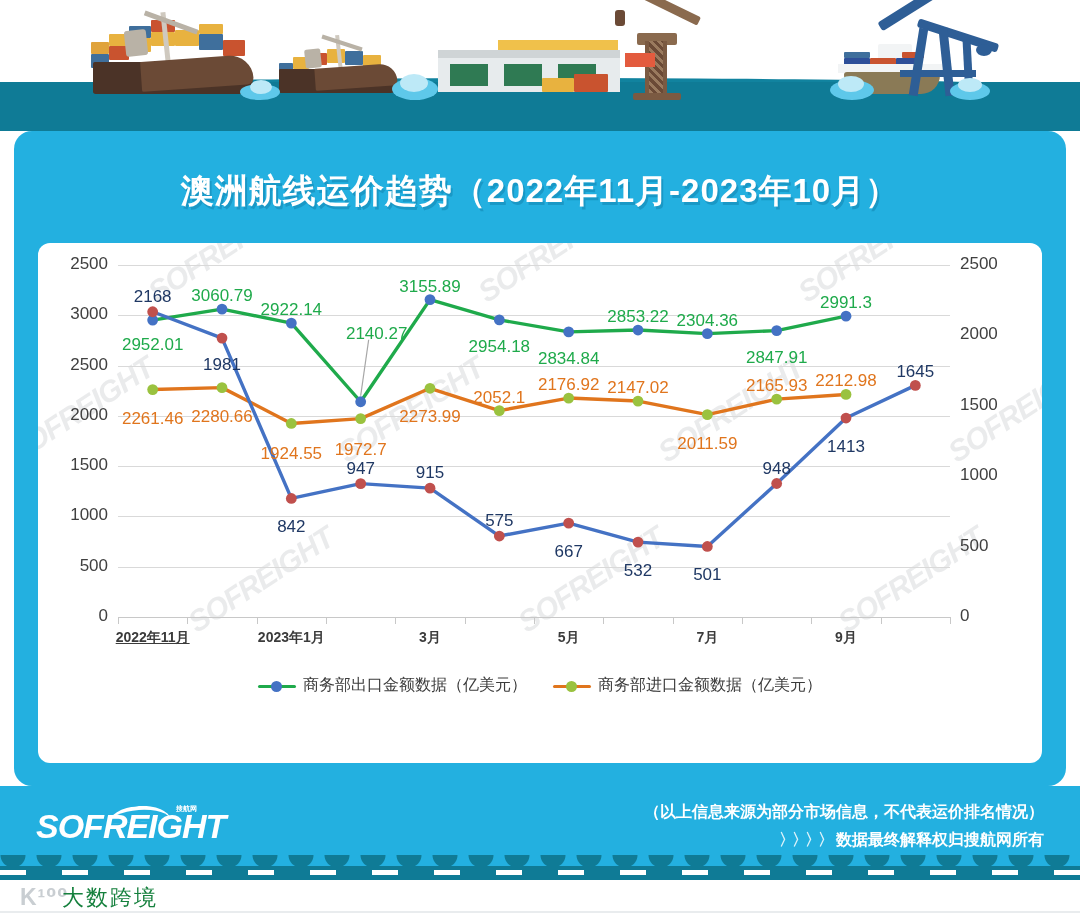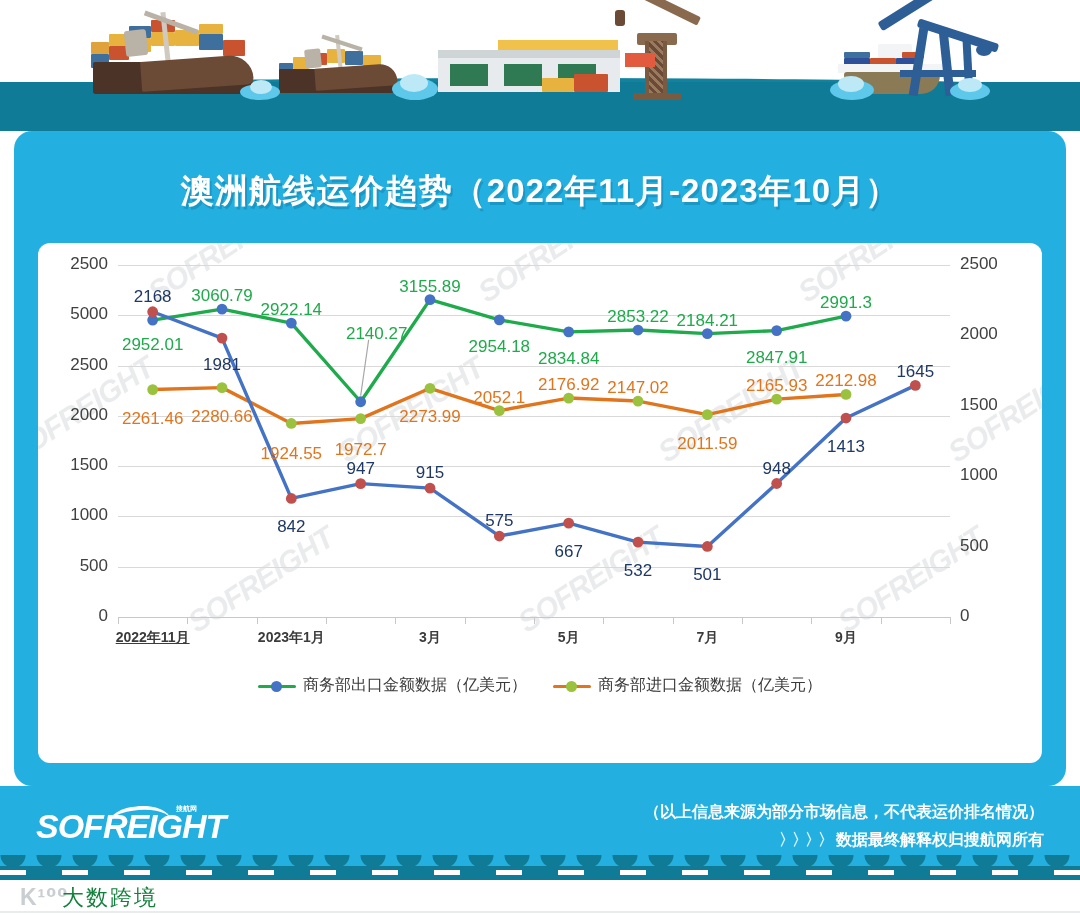--- a/index.html
+++ b/index.html
@@ -417,21 +417,21 @@
             <div class="gridline" style="top: 50.2857px;"></div>
             <div class="gridline" style="top: 0px;"></div>
           </div>
         <div id="axis-left-host">
             <div class="axis-left" style="top: 363px;">0</div>
             <div class="axis-left" style="top: 312.714px;">500</div>
             <div class="axis-left" style="top: 262.429px;">1000</div>
             <div class="axis-left" style="top: 212.143px;">1500</div>
             <div class="axis-left" style="top: 161.857px;">2000</div>
             <div class="axis-left" style="top: 111.571px;">2500</div>
-            <div class="axis-left" style="top: 61.2857px;">5000</div>
+            <div class="axis-left" style="top: 61.2857px;">3000</div>
             <div class="axis-left" style="top: 11px;">2500</div>
           </div>
         <div id="axis-right-host">
             <div class="axis-right" style="top: 363px;">0</div>
             <div class="axis-right" style="top: 292.6px;">500</div>
             <div class="axis-right" style="top: 222.2px;">1000</div>
             <div class="axis-right" style="top: 151.8px;">1500</div>
             <div class="axis-right" style="top: 81.4px;">2000</div>
             <div class="axis-right" style="top: 11px;">2500</div>
           </div>
@@ -499,21 +499,21 @@
           </svg>
         <div id="labels-host">
             <div class="dlabel green" style="left: 114.667px; top: 92.1121px;">2952.01</div>
             <div class="dlabel green" style="left: 184px; top: 43.172px;">3060.79</div>
             <div class="dlabel green" style="left: 253.333px; top: 57.1162px;">2922.14</div>
             <div class="dlabel green" style="left: 338.667px; top: 80.75px;">2140.27</div>
             <div class="dlabel green" style="left: 392px; top: 33.6076px;">3155.89</div>
             <div class="dlabel green" style="left: 461.333px; top: 93.8939px;">2954.18</div>
             <div class="dlabel green" style="left: 530.667px; top: 105.896px;">2834.84</div>
             <div class="dlabel green" style="left: 600px; top: 64.0476px;">2853.22</div>
-            <div class="dlabel green" style="left: 669.333px; top: 67.634px;">2184.21</div>
+            <div class="dlabel green" style="left: 669.333px; top: 67.634px;">2304.36</div>
             <div class="dlabel green" style="left: 738.667px; top: 104.582px;">2847.91</div>
             <div class="dlabel green" style="left: 808px; top: 50.1607px;">2991.3</div>
             <div class="dlabel orange" style="left: 114.667px; top: 165.562px;">2261.46</div>
             <div class="dlabel orange" style="left: 184px; top: 163.631px;">2280.66</div>
             <div class="dlabel orange" style="left: 253.333px; top: 201.445px;">1924.55</div>
             <div class="dlabel orange" style="left: 322.667px; top: 196.603px;">1972.7</div>
             <div class="dlabel orange" style="left: 392px; top: 164.302px;">2273.99</div>
             <div class="dlabel orange" style="left: 461.333px; top: 144.617px;">2052.1</div>
             <div class="dlabel orange" style="left: 530.667px; top: 132.064px;">2176.92</div>
             <div class="dlabel orange" style="left: 600px; top: 135.071px;">2147.02</div>

